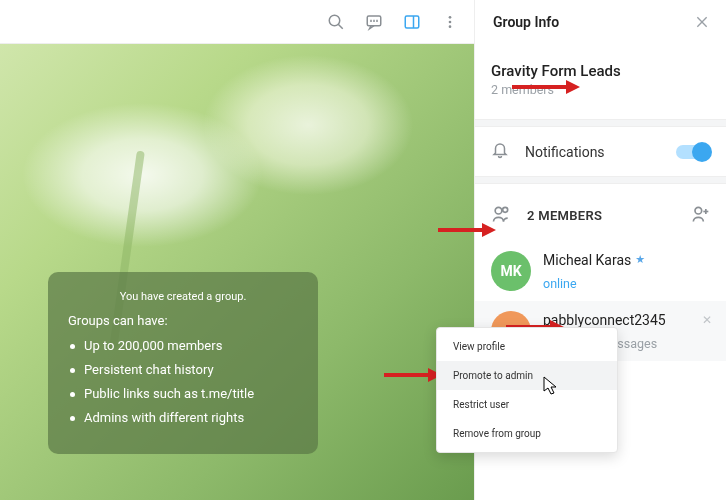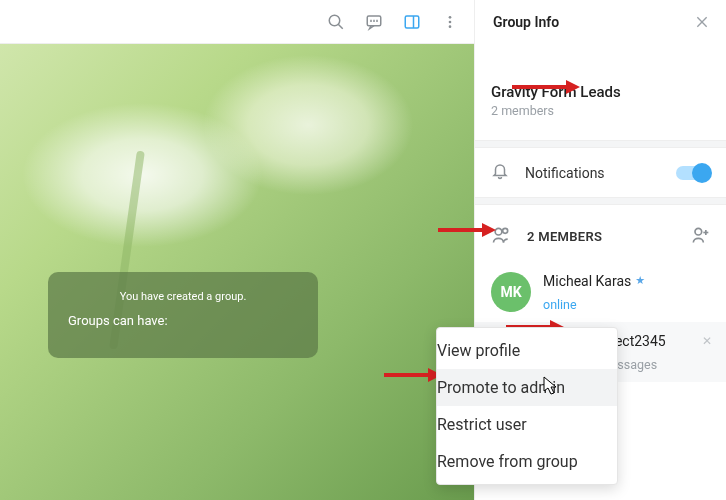--- a/index.html
+++ b/index.html
@@ -19,21 +19,21 @@
 .welcome-box li { position: relative; padding-left: 16px; margin-bottom: 9px; font-size: 13px; }
 .welcome-box li::before { content: ""; position: absolute; left: 2px; top: 6px; width: 5px; height: 5px; border-radius: 50%; background: #fff; }
 
 .side-panel { position: absolute; right: 0; top: 0; width: 252px; height: 500px; background: #fff; border-left: 1px solid #eee; }
 .panel-header { height: 44px; display: flex; align-items: center; padding: 0 14px 0 18px; }
 .panel-header-title { font-weight: 600; font-size: 14px; color: #222; flex: 1; }
 .close-btn { color: #9aa0a6; cursor: pointer; width: 20px; height: 20px; display:flex; align-items:center; justify-content:center; }
 
 .group-section { padding: 18px 16px 22px 16px; display: flex; align-items: center; gap: 12px; }
 .avatar-lg { width: 56px; height: 56px; border-radius: 50%; background: #a78ce5; color: #fff; display: flex; align-items: center; justify-content: center; font-size: 19px; font-weight: 500; flex-shrink: 0; }
-.group-name { font-weight: 500; font-size: 15px; color: #222; margin-top: 21px; }
+.group-name { font-weight: 500; font-size: 15px; color: #222; }
 .group-sub { font-size: 12.5px; color: #9aa0a6; margin-top: 2px; }
 
 .separator { height: 8px; background: #f4f5f6; border-top: 1px solid #eee; border-bottom: 1px solid #eee; }
 
 .notif-row { display: flex; align-items: center; padding: 14px 16px; gap: 16px; }
 .notif-label { flex: 1; font-size: 14px; color: #333; }
 .toggle { width: 34px; height: 14px; border-radius: 7px; background: #b3e0ff; position: relative; }
 .toggle::after { content:""; position: absolute; right: -2px; top: -3px; width: 20px; height: 20px; border-radius: 50%; background: #3ba7f0; }
 
 .members-header { display: flex; align-items: center; padding: 20px 16px 14px 16px; gap: 16px; }
@@ -42,36 +42,42 @@
 .member-row { display: flex; align-items: center; padding: 10px 16px; gap: 12px; position: relative; }
 .avatar-sm { width: 40px; height: 40px; border-radius: 50%; display: flex; align-items: center; justify-content: center; font-size: 14px; font-weight: 700; color: #fff; flex-shrink: 0; }
 .member-name { font-size: 14px; color: #222; display: flex; align-items: center; gap: 4px; }
 .star { color: #5aa7e8; font-size: 11px; }
 .member-status { font-size: 12.5px; margin-top: 8px; }
 .status-online { color: #3ba7f0; }
 .status-gray { color: #9aa0a6; }
 .row-x { position: absolute; right: 14px; top: 12px; color: #c0c4c8; font-size: 12px; cursor: pointer; }
 
 .context-menu { position: absolute; left: 436px; top: 327px; width: 182px; background: #fff; border: 1px solid #e5e5e5; border-radius: 4px; box-shadow: 0 4px 14px rgba(0,0,0,0.15); z-index: 20; padding: 4px 0; }
-.menu-item { padding: 9px 0; font-size: 16px; color: #333; cursor: pointer; }
+.menu-item { padding: 9px 16px; font-size: 10px; color: #333; cursor: pointer; }
 .menu-item:hover, .menu-item.hover { background: #f2f3f4; }
 
 .cursor { position: absolute; left: 543px; top: 376px; z-index: 30; pointer-events: none; }
 
 .arrow { position: absolute; z-index: 15; pointer-events: none; }
 </style>
 </head>
 <body>
 
 <div class="main-area">
   <div class="main-bg-overlay"></div>
 
   <div class="welcome-box">
     <div class="welcome-title">You have created a group.</div>
     <div class="welcome-sub">Groups can have:</div>
+    <ul>
+      <li>Up to 200,000 members</li>
+      <li>Persistent chat history</li>
+      <li>Public links such as t.me/title</li>
+      <li>Admins with different rights</li>
+    </ul>
   </div>
 </div>
 
 <div class="top-bar">
   <div class="icon-btn">
     <svg width="18" height="18" viewBox="0 0 24 24" fill="none" stroke="currentColor" stroke-width="2">
         <circle cx="10" cy="10" r="7"></circle>
         <line x1="15" y1="15" x2="21" y2="21"></line>
       </svg>
   </div>

